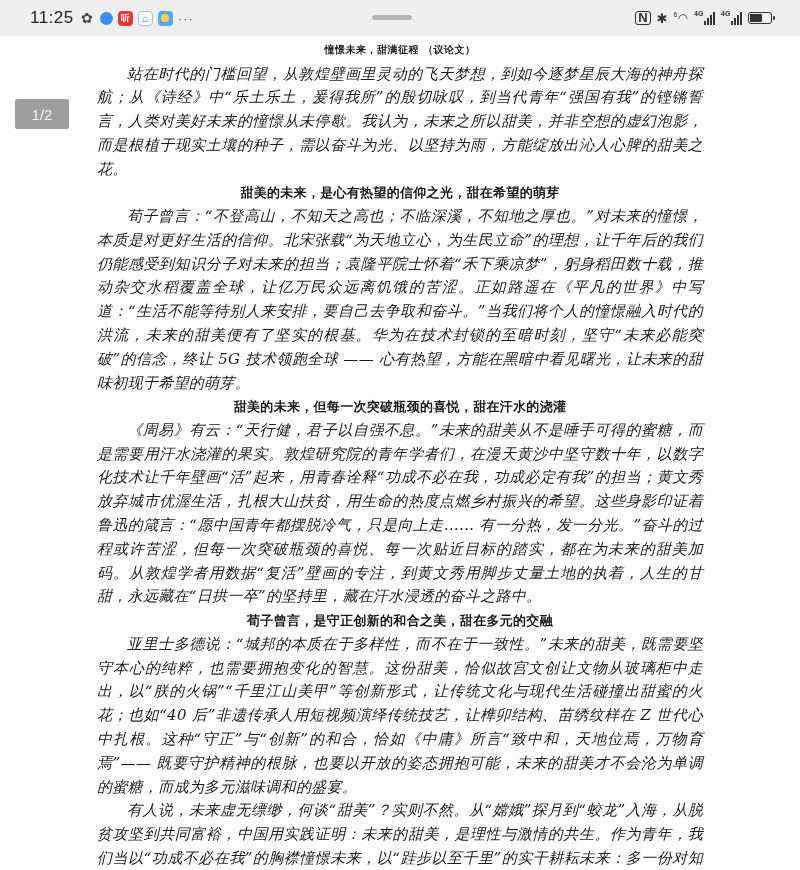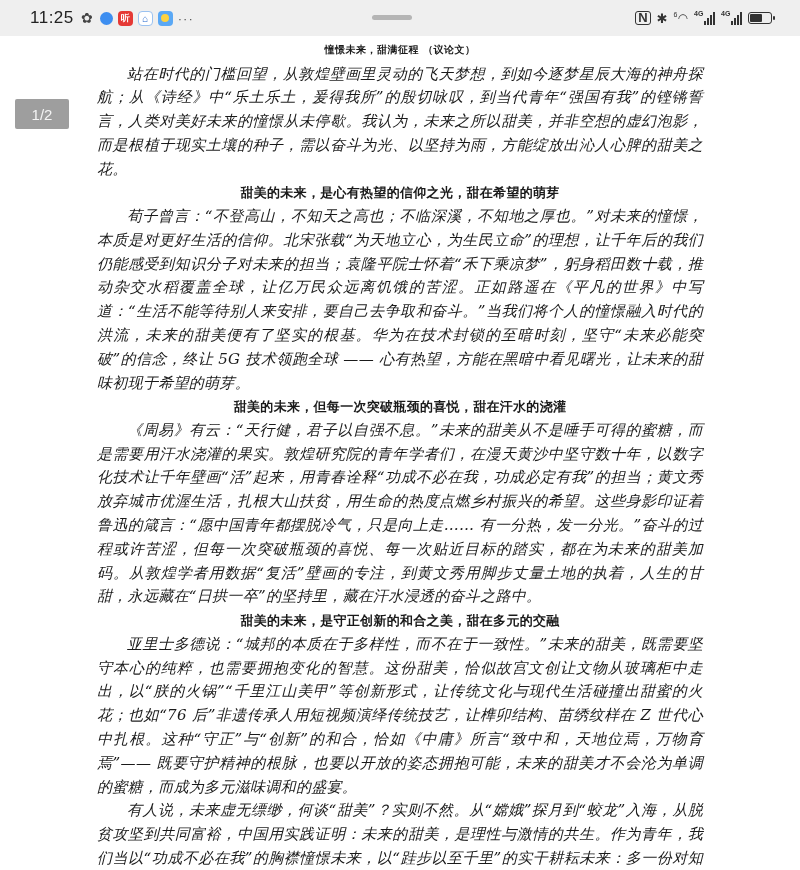--- a/index.html
+++ b/index.html
@@ -94,17 +94,17 @@
 <div class="doc">
   <div class="doc-title">憧憬未来，甜满征程 （议论文）</div>
   <p class="para">站在时代的门槛回望，从敦煌壁画里灵动的飞天梦想，到如今逐梦星辰大海的神舟探航；从《诗经》中“乐土乐土，爰得我所”的殷切咏叹，到当代青年“强国有我”的铿锵誓言，人类对美好未来的憧憬从未停歇。我认为，未来之所以甜美，并非空想的虚幻泡影，而是根植于现实土壤的种子，需以奋斗为光、以坚持为雨，方能绽放出沁人心脾的甜美之花。</p>
 
   <div class="sec-heading">甜美的未来，是心有热望的信仰之光，甜在希望的萌芽</div>
   <p class="para">荀子曾言：“不登高山，不知天之高也；不临深溪，不知地之厚也。”对未来的憧憬，本质是对更好生活的信仰。北宋张载“为天地立心，为生民立命”的理想，让千年后的我们仍能感受到知识分子对未来的担当；袁隆平院士怀着“禾下乘凉梦”，躬身稻田数十载，推动杂交水稻覆盖全球，让亿万民众远离饥饿的苦涩。正如路遥在《平凡的世界》中写道：“生活不能等待别人来安排，要自己去争取和奋斗。”当我们将个人的憧憬融入时代的洪流，未来的甜美便有了坚实的根基。华为在技术封锁的至暗时刻，坚守“未来必能突破”的信念，终让 5G 技术领跑全球 —— 心有热望，方能在黑暗中看见曙光，让未来的甜味初现于希望的萌芽。</p>
 
   <div class="sec-heading">甜美的未来，但每一次突破瓶颈的喜悦，甜在汗水的浇灌</div>
   <p class="para">《周易》有云：“天行健，君子以自强不息。”未来的甜美从不是唾手可得的蜜糖，而是需要用汗水浇灌的果实。敦煌研究院的青年学者们，在漫天黄沙中坚守数十年，以数字化技术让千年壁画“活”起来，用青春诠释“功成不必在我，功成必定有我”的担当；黄文秀放弃城市优渥生活，扎根大山扶贫，用生命的热度点燃乡村振兴的希望。这些身影印证着鲁迅的箴言：“愿中国青年都摆脱冷气，只是向上走…… 有一分热，发一分光。”奋斗的过程或许苦涩，但每一次突破瓶颈的喜悦、每一次贴近目标的踏实，都在为未来的甜美加码。从敦煌学者用数据“复活”壁画的专注，到黄文秀用脚步丈量土地的执着，人生的甘甜，永远藏在“日拱一卒”的坚持里，藏在汗水浸透的奋斗之路中。</p>
 
-  <div class="sec-heading">甜美的未来，是守正创新的和合之美，甜在多元的交融</div>
-  <p class="para">亚里士多德说：“城邦的本质在于多样性，而不在于一致性。”未来的甜美，既需要坚守本心的纯粹，也需要拥抱变化的智慧。这份甜美，恰似故宫文创让文物从玻璃柜中走出，以“朕的火锅”“千里江山美甲”等创新形式，让传统文化与现代生活碰撞出甜蜜的火花；也如“76 后”非遗传承人用短视频演绎传统技艺，让榫卯结构、苗绣纹样在 Z 世代心中扎根。这种“守正”与“创新”的和合，恰如《中庸》所言“致中和，天地位焉，万物育焉”—— 既要守护精神的根脉，也要以开放的姿态拥抱可能，未来的甜美才不会沦为单调的蜜糖，而成为多元滋味调和的盛宴。</p>
+  <div class="sec-heading">荀子曾言，是守正创新的和合之美，甜在多元的交融</div>
+  <p class="para">亚里士多德说：“城邦的本质在于多样性，而不在于一致性。”未来的甜美，既需要坚守本心的纯粹，也需要拥抱变化的智慧。这份甜美，恰似故宫文创让文物从玻璃柜中走出，以“朕的火锅”“千里江山美甲”等创新形式，让传统文化与现代生活碰撞出甜蜜的火花；也如“40 后”非遗传承人用短视频演绎传统技艺，让榫卯结构、苗绣纹样在 Z 世代心中扎根。这种“守正”与“创新”的和合，恰如《中庸》所言“致中和，天地位焉，万物育焉”—— 既要守护精神的根脉，也要以开放的姿态拥抱可能，未来的甜美才不会沦为单调的蜜糖，而成为多元滋味调和的盛宴。</p>
   <p class="para">有人说，未来虚无缥缈，何谈“甜美”？实则不然。从“嫦娥”探月到“蛟龙”入海，从脱贫攻坚到共同富裕，中国用实践证明：未来的甜美，是理性与激情的共生。作为青年，我们当以“功成不必在我”的胸襟憧憬未来，以“跬步以至千里”的实干耕耘未来：多一份对知识的渴求，像南仁东建造“中国天眼”般精益求精；多一份对社会的担当，如“90 后”抗疫志愿者般挺身而出；多一份对创新的勇气，若“量子计算团队”般突破边界。当个体的“小未来”汇入国家的“大未来”，甜美的果实终将惠及每一个奋斗者。</p>
 
 </div>
 
 </body></html>

